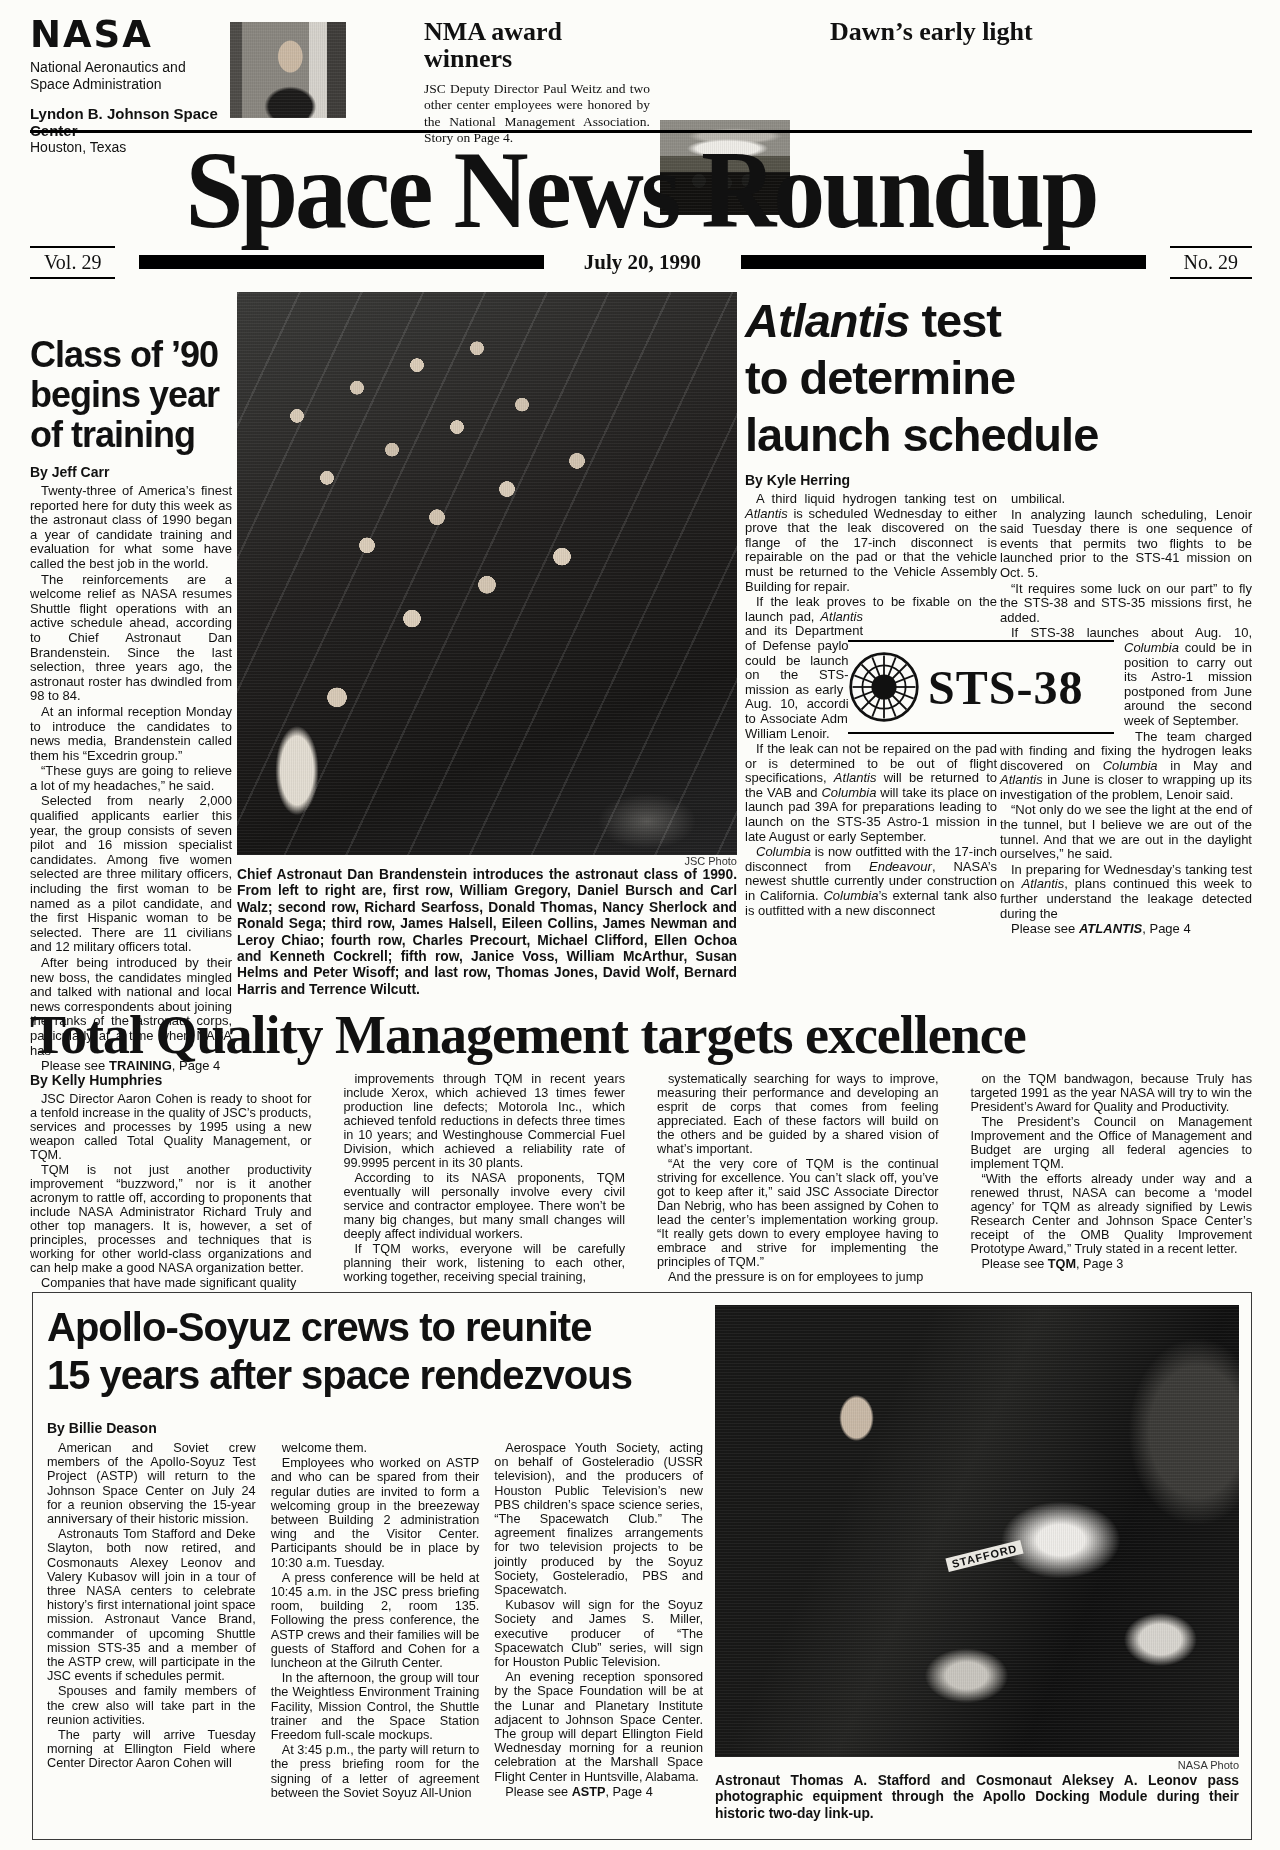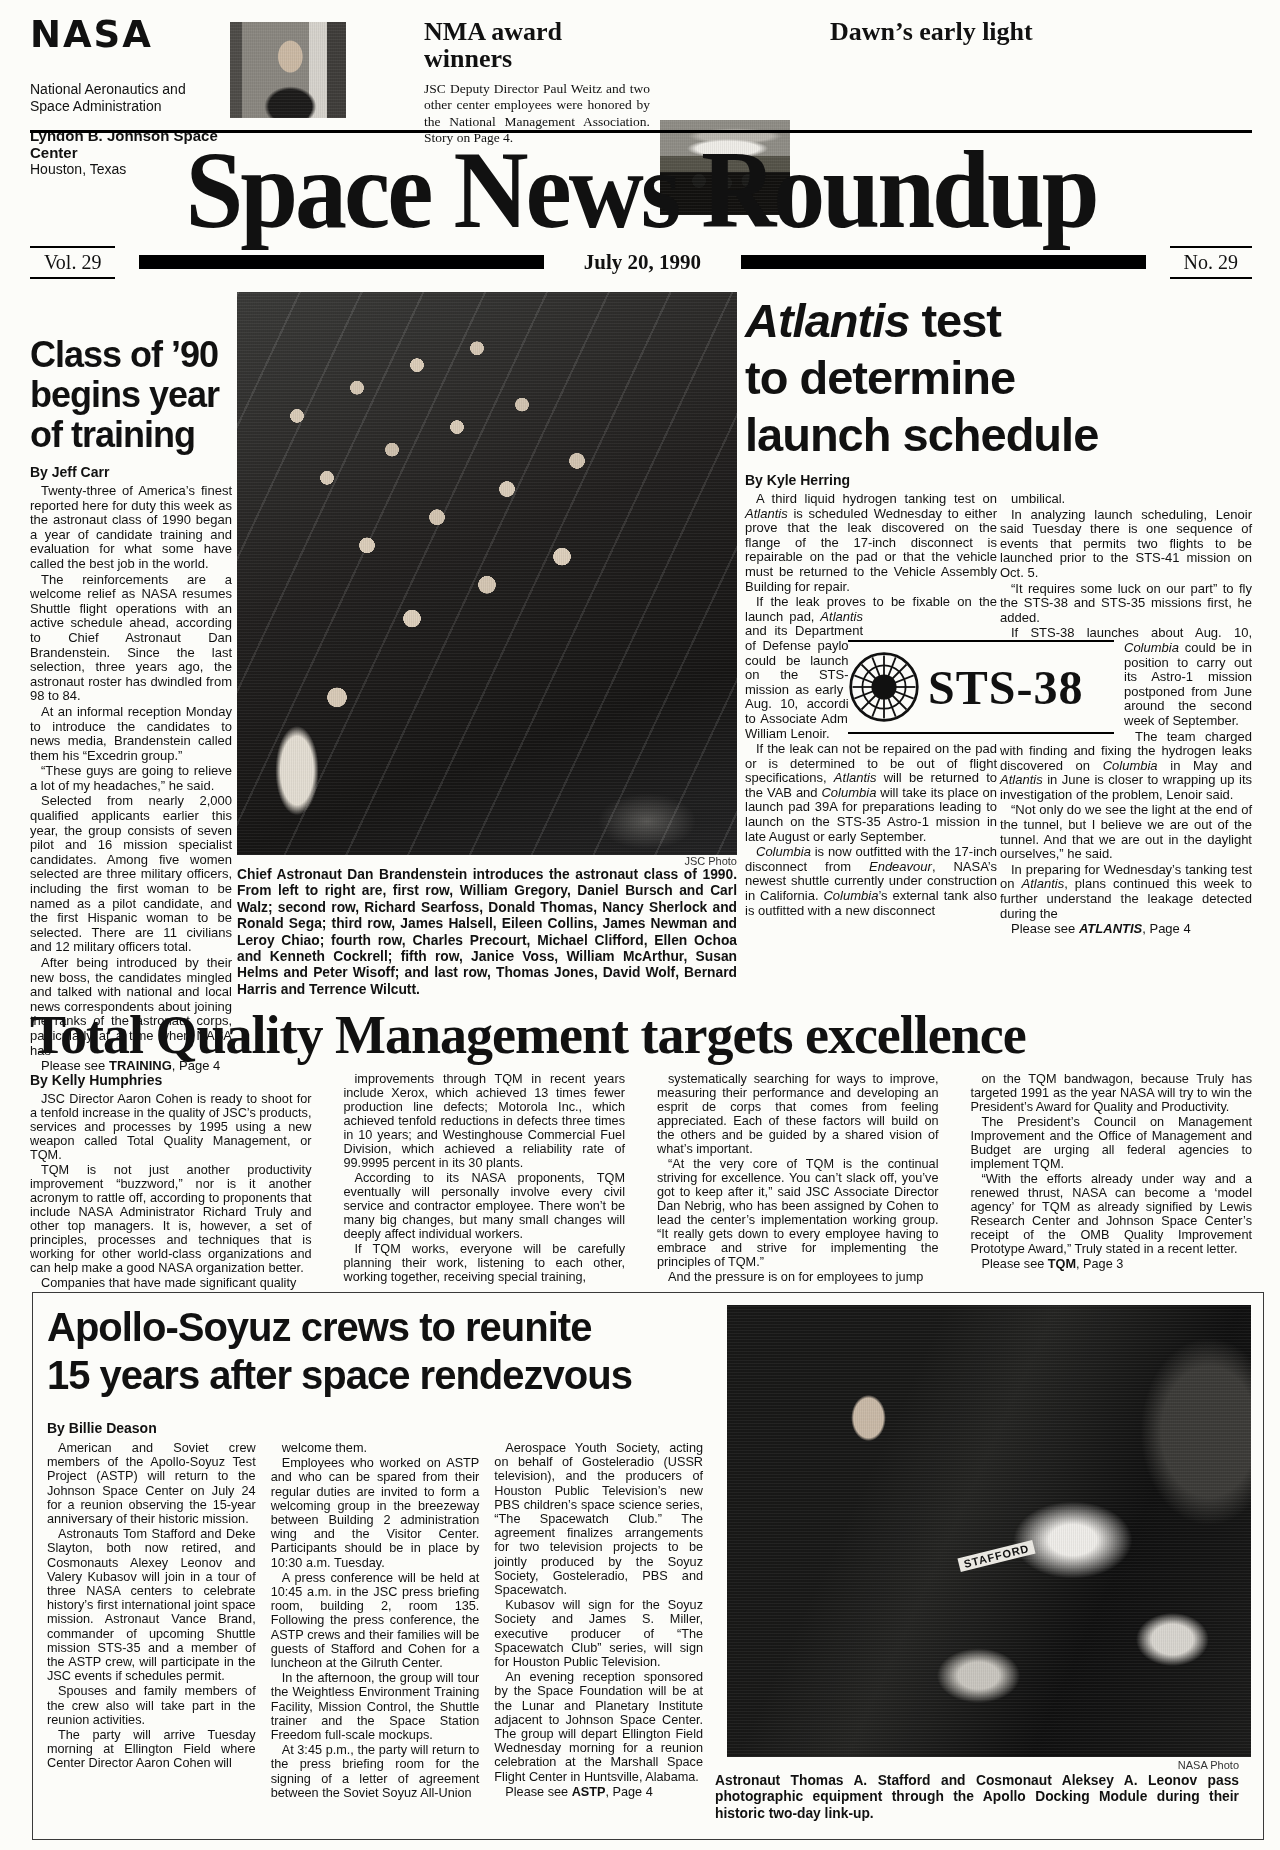--- a/index.html
+++ b/index.html
@@ -1,21 +1,21 @@
 <!DOCTYPE html>
 <html><head>
 <meta charset="utf-8">
 <style>
   html,body{margin:0;padding:0;background:#8b8b8b;}
   .sheet{position:relative;width:1280px;height:1850px;margin:0 auto;background:#fcfcf9;color:#111;
          font-family:"Liberation Sans",sans-serif;overflow:hidden;}
   .abs{position:absolute;}
   
   .nasa-logo{font-family:"DejaVu Sans",sans-serif;font-weight:800;font-size:37px;letter-spacing:2px;line-height:1;}
-  .agency{font-size:14px;line-height:17px;margin-top:28px;}
+  .agency{font-size:14px;line-height:17px;margin-top:6px;}
   .center-name{font-size:15px;font-weight:bold;margin-top:12px;}
   .center-loc{font-size:14px;}
   .brief h3{font-family:"Liberation Serif",serif;font-size:26px;font-weight:bold;margin:0 0 8px 0;line-height:1.05;}
   .brief p{font-family:"Liberation Serif",serif;font-size:13.5px;line-height:16.5px;margin:0;text-align:justify;}
   .photo{position:relative;overflow:hidden;background:#444;}
   .photo::after{content:"";position:absolute;inset:0;
     background:repeating-linear-gradient(0deg,rgba(255,255,255,.05) 0 1px,transparent 1px 3px),
                repeating-linear-gradient(90deg,rgba(0,0,0,.05) 0 1px,transparent 1px 2px);}
   .photo-portrait{background:
       radial-gradient(ellipse 17px 22px at 52% 36%, #cbb9a4 70%, transparent 75%),
@@ -225,21 +225,21 @@
       </div>
       <div class="col">
         <p>on the TQM bandwagon, because Truly has targeted 1991 as the year NASA will try to win the President’s Award for Quality and Productivity.</p>
         <p>The President’s Council on Management Improvement and the Office of Management and Budget are urging all federal agencies to implement TQM.</p>
         <p>“With the efforts already under way and a renewed thrust, NASA can become a ‘model agency’ for TQM as already signified by Lewis Research Center and Johnson Space Center’s receipt of the OMB Quality Improvement Prototype Award,” Truly stated in a recent letter.</p>
         <p class="cont"><span>Please see </span><b>TQM</b><span>, Page 3</span></p>
       </div>
     </div>
   </section>
 
-  <section class="abs astp-box body" style="left:32px;top:1292px;width:1218px;height:546px;padding-left:12px;">
+  <section class="abs astp-box body" style="left:32px;top:1292px;width:1218px;height:546px;">
     <h2 class="headline astp-h abs" style="left:14px;top:10px;width:600px;">Apollo-Soyuz crews to reunite
 15 years after space rendezvous</h2>
     <div class="byline abs" style="left:14px;top:118px;">By Billie Deason</div>
     <div class="cols3 abs" style="left:14px;top:148px;width:656px;">
       <div class="col">
         <p>American and Soviet crew members of the Apollo-Soyuz Test Project (ASTP) will return to the Johnson Space Center on July 24 for a reunion observing the 15-year anniversary of their historic mission.</p>
         <p>Astronauts Tom Stafford and Deke Slayton, both now retired, and Cosmonauts Alexey Leonov and Valery Kubasov will join in a tour of three NASA centers to celebrate history’s first international joint space mission. Astronaut Vance Brand, commander of upcoming Shuttle mission STS-35 and a member of the ASTP crew, will participate in the JSC events if schedules permit.</p>
         <p>Spouses and family members of the crew also will take part in the reunion activities.</p>
         <p>The party will arrive Tuesday morning at Ellington Field where Center Director Aaron Cohen will</p>
       </div>

